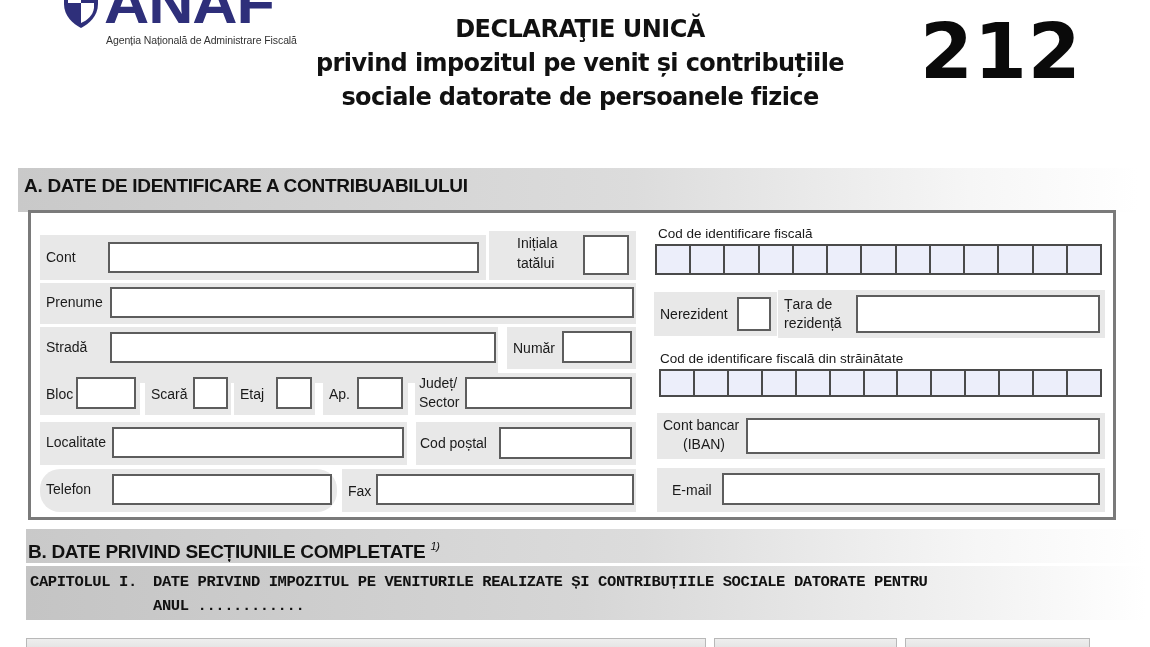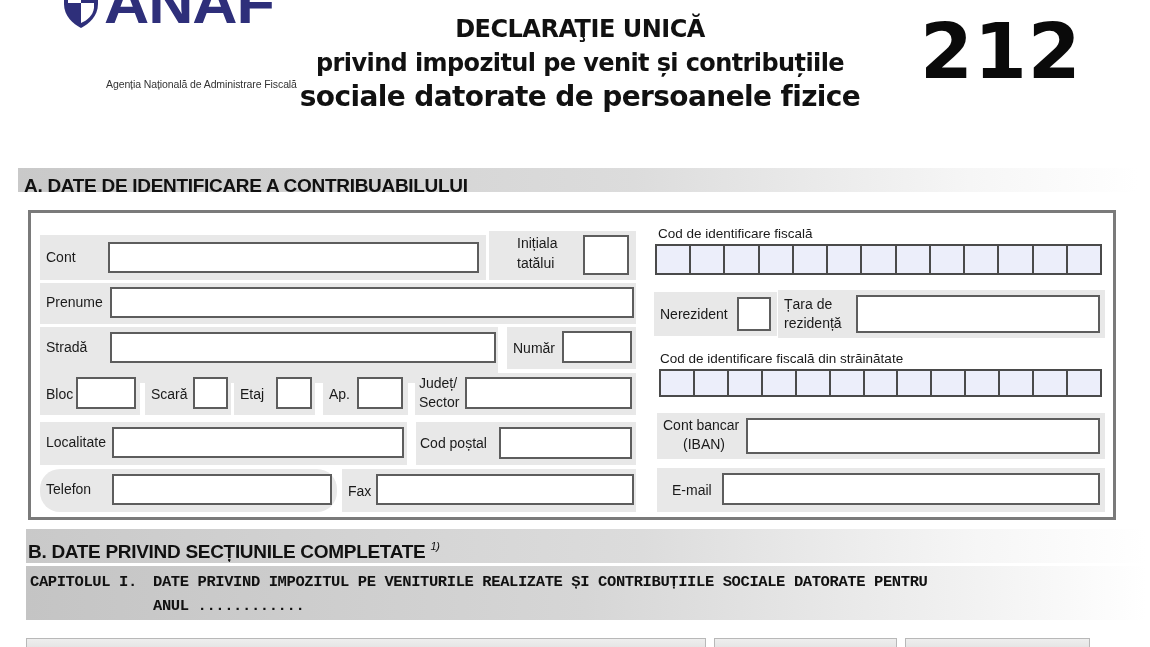--- a/index.html
+++ b/index.html
@@ -4,33 +4,33 @@
 <style>
   * { box-sizing: border-box; margin: 0; padding: 0; }
   html, body { width: 1150px; height: 647px; overflow: hidden; background: #ffffff; }
   body { position: relative; font-family: "DejaVu Sans", "Liberation Sans", sans-serif; color: #111; }
 
   .abs { position: absolute; }
 
   
   .logo-shield { left: 62px; top: -14px; width: 38px; height: 42px; }
   .logo-text { left: 104px; top: -26px; font-family: "Liberation Sans", sans-serif; font-weight: 700; font-size: 58px; color: #2e2f7a; letter-spacing: -1px; line-height: 58px; transform: scaleX(1.08); transform-origin: left top; }
-  .logo-sub { left: 106px; top: 34px; font-family: "Liberation Sans", sans-serif; font-size: 10.5px; color: #333; letter-spacing: -0.1px; margin-top: 44px; }
+  .logo-sub { left: 106px; top: 34px; font-family: "Liberation Sans", sans-serif; font-size: 10.5px; color: #333; letter-spacing: -0.1px; }
 
   
   .title { left: 280px; top: 12px; width: 600px; text-align: center; font-family: "DejaVu Sans", sans-serif; font-weight: 700; color: #111; }
   .title .l1 { font-size: 24px; line-height: 34px; letter-spacing: -0.5px; }
   .title .l2 { font-size: 24px; line-height: 34px; letter-spacing: -0.6px; }
-  .title .l3 { font-size: 28px; line-height: 34px; letter-spacing: -0.6px; }
+  .title .l3 { font-size: 24px; line-height: 34px; letter-spacing: -0.6px; }
 
   .formnum { left: 920px; top: 2px; font-family: "DejaVu Sans", sans-serif; font-weight: 700; font-size: 76px; line-height: 100px; color: #0a0a0a; letter-spacing: 1px; }
 
   
   .sec-head { background: linear-gradient(to right, #c9c9c9 0%, #dcdcdc 55%, #f6f6f6 85%, #ffffff 100%); font-family: "Liberation Sans", sans-serif; font-weight: 700; color: #111; }
-  .secA { left: 18px; top: 168px; width: 1120px; height: 24px; font-size: 19px; line-height: 36px; padding-left: 6px; letter-spacing: -0.3px; }
+  .secA { left: 18px; top: 168px; width: 1120px; height: 44px; font-size: 19px; line-height: 36px; padding-left: 6px; letter-spacing: -0.3px; }
   .secB { left: 26px; top: 529px; width: 1120px; height: 34px; font-size: 19px; line-height: 34px; padding-left: 2px; letter-spacing: -0.3px; }
   .secB sup { font-size: 11px; font-style: italic; font-weight: 400; vertical-align: 8px; }
   .capI { left: 26px; top: 566px; width: 1120px; height: 54px; font-size: 15.5px; padding: 4px 0 0 4px; line-height: 24px; letter-spacing: -0.4px; background: linear-gradient(to right, #c4c4c4 0%, #d6d6d6 50%, #f2f2f2 85%, #ffffff 100%); }
   .capI .cap-label { display: inline-block; width: 123px; }
   .capI .cap-anul { padding-left: 123px; display: block; }
 
   
   .formbox { left: 28px; top: 210px; width: 1088px; height: 310px; border: 3px solid #7a7a7a; background: #fff; }
 
   .cell { position: absolute; background: #e8e8e8; }

